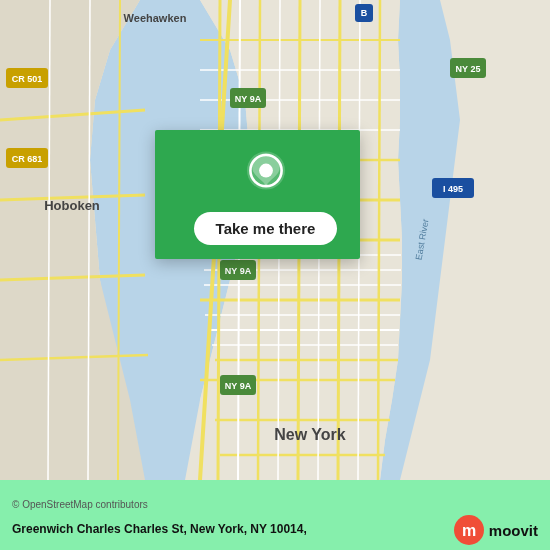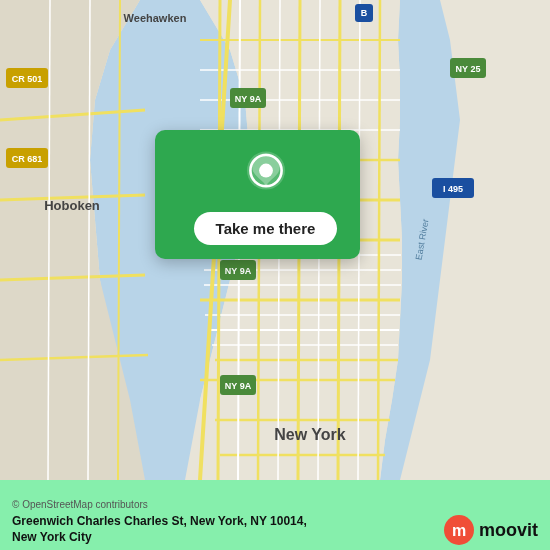--- a/index.html
+++ b/index.html
@@ -26,21 +26,21 @@
       width: 100%; height: 100%;
     }
 
     
     .card-overlay {
       position: absolute;
       top: 130px;
       left: 155px;
       width: 205px;
       background: #2ea84f;
-      border-radius: 10px;
+      border-radius: 2px;
       display: flex;
       flex-direction: column;
       align-items: center;
       padding: 18px 16px 14px 32px;
       box-shadow: 0 4px 16px rgba(0,0,0,0.25);
     }
 
     .pin-icon {
       width: 52px;
       height: 52px;
@@ -99,21 +99,21 @@
       gap: 4px;
       margin-left: 10px;
     }
 
     .moovit-m {
       width: 32px;
       height: 32px;
     }
 
     .moovit-text {
-      font-size: 18px;
+      font-size: 15px;
       font-weight: 700;
       color: #111;
     }
   </style>
 </head>
 <body>
 
 <div class="map-container">
 
   <svg class="map-svg" viewBox="0 0 550 480" xmlns="http://www.w3.org/2000/svg">
@@ -222,21 +222,20 @@
 
     <button class="take-me-btn">Take me there</button>
   </div>
 </div>
 
 <div class="bottom-bar">
   <div class="osm-credit">© OpenStreetMap contributors</div>
   <div class="location-row">
     <div class="location-text">
       <span>Greenwich Charles Charles St, New York, NY 10014,</span><br>
-      <span>New York City</span>
     </div>
     <div class="moovit-logo">
 
       <svg class="moovit-m" viewBox="0 0 32 32" xmlns="http://www.w3.org/2000/svg">
         <circle cx="16" cy="16" r="15" fill="#f04e37"></circle>
         <text x="16" y="22" text-anchor="middle" fill="white" font-size="16" font-weight="bold" font-family="Arial">m</text>
       </svg>
       <span class="moovit-text">moovit</span>
     </div>
   </div>

